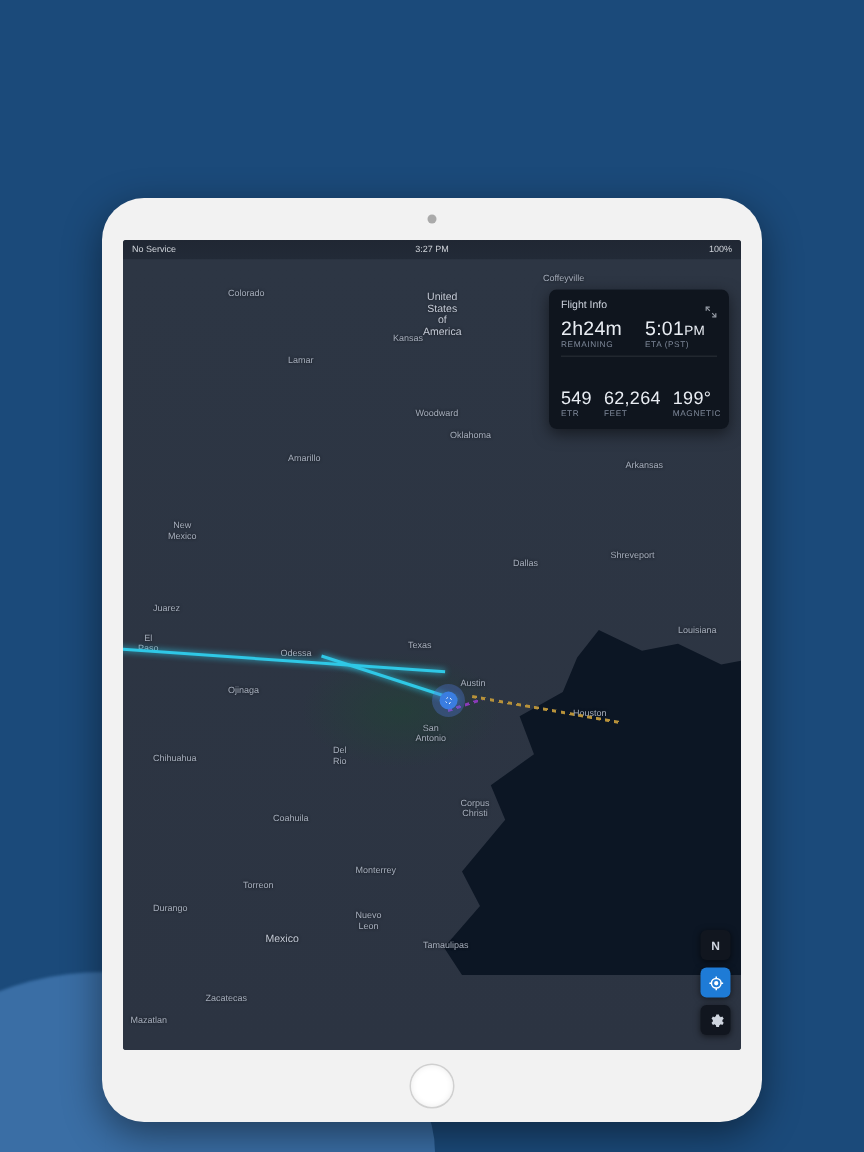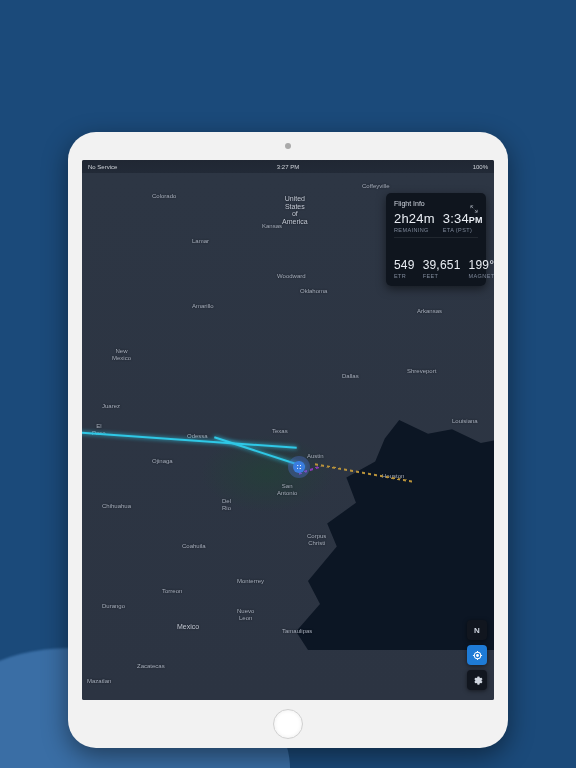--- a/index.html
+++ b/index.html
@@ -95,34 +95,34 @@
     position: relative;
   }
   .plane-inner::before {
     content:""; position:absolute; top:1px; left:1px; width:10px; height:10px;
     background:#3a7de0;
     clip-path: polygon(50% 0%, 62% 40%, 100% 55%, 62% 60%, 55% 100%, 45% 100%, 38% 60%, 0% 55%, 38% 40%);
     transform: rotate(100deg);
   }
   
   .panel {
-    position: absolute; top: 20px; right: 8px; width: 100px;
+    position: absolute; top: 20px; right: 8px; width: 120px;
     background: rgba(14,19,28,.94); border-radius: 5px;
     padding: 6px 8px 7px; color: #e9edf3;
     box-shadow: 0 3px 10px rgba(0,0,0,.5);
   }
   .panel-head { display:flex; justify-content:space-between; align-items:center; margin-bottom:4px;}
   .panel-title { font-size: 7px; color:#cfd5df; }
   .panel-expand { width:8px;height:8px; opacity:.7; }
   .panel-expand svg { width:100%; height:100%; }
   .row { display:flex; gap: 8px; }
   .cell { flex:1; }
   .val { font-size: 13px; font-weight:500; letter-spacing:.2px; white-space:nowrap; }
   .val.small { font-size: 12px; }
-  .unit { font-size: 9px; font-weight:700; }
+  .unit { font-size: 9px; font-weight:400; }
   .sub { font-size: 5.5px; color:#7e8899; letter-spacing:.4px; margin-top:1px; }
   .divider { height:1px; background: rgba(255,255,255,.08); margin:4px 0 5px; }
   .row3 .cell { flex: 0 0 auto; }
   .row3 { justify-content:space-between;margin-top:20px; }
   
   .sidebtns {
     position: absolute; right: 7px; bottom: 10px;
     display:flex; flex-direction:column; gap:5px;
   }
   .sbtn {
@@ -207,32 +207,32 @@
                   <path d="M1 1l3 3M9 9L6 6"></path>
               </svg>
             </span>
           </div>
           <div class="row">
             <div class="cell">
               <div class="val">2h24m</div>
               <div class="sub">REMAINING</div>
             </div>
             <div class="cell">
-              <div class="val"><span>3:34</span><span class="unit">PM</span></div>
+              <div class="val"><span>5:01</span><span class="unit">PM</span></div>
               <div class="sub">ETA (PST)</div>
             </div>
           </div>
           <div class="divider"></div>
           <div class="row row3">
             <div class="cell">
               <div class="val small">549</div>
               <div class="sub">ETR</div>
             </div>
             <div class="cell">
-              <div class="val small">39,651</div>
+              <div class="val small">62,264</div>
               <div class="sub">FEET</div>
             </div>
             <div class="cell">
               <div class="val small">199°</div>
               <div class="sub">MAGNETIC</div>
             </div>
           </div>
         </div>
 
         <div class="sidebtns">

